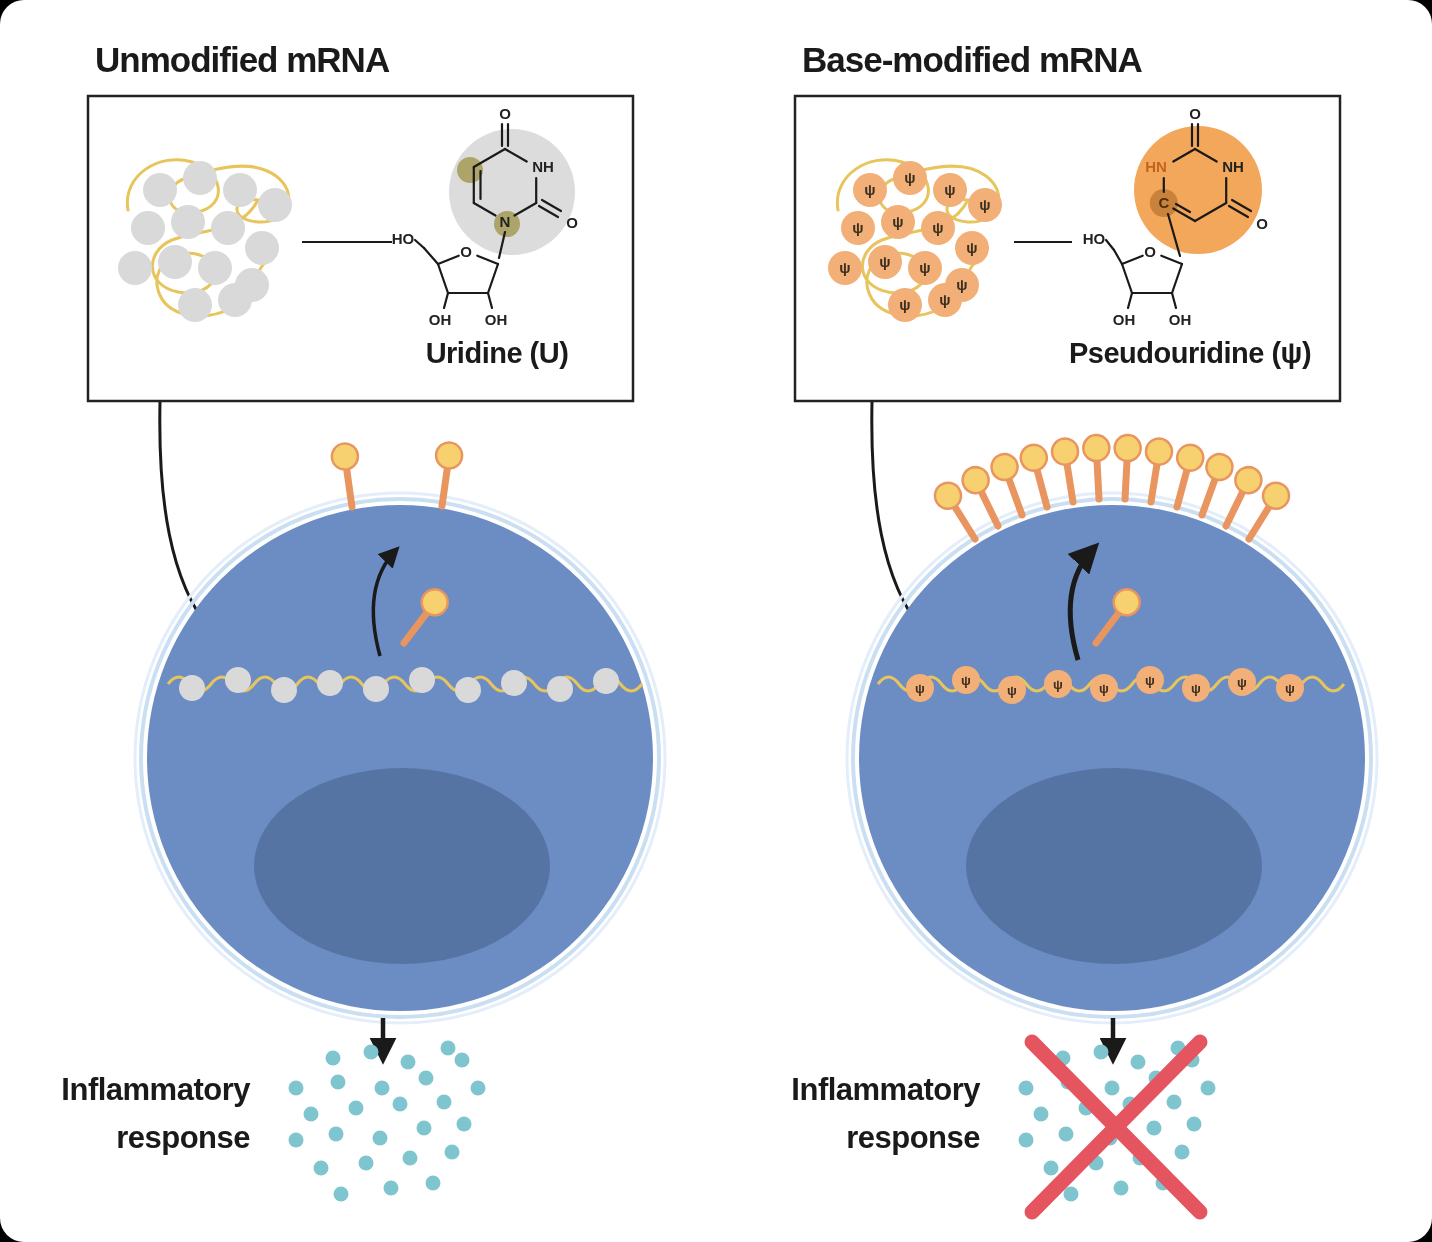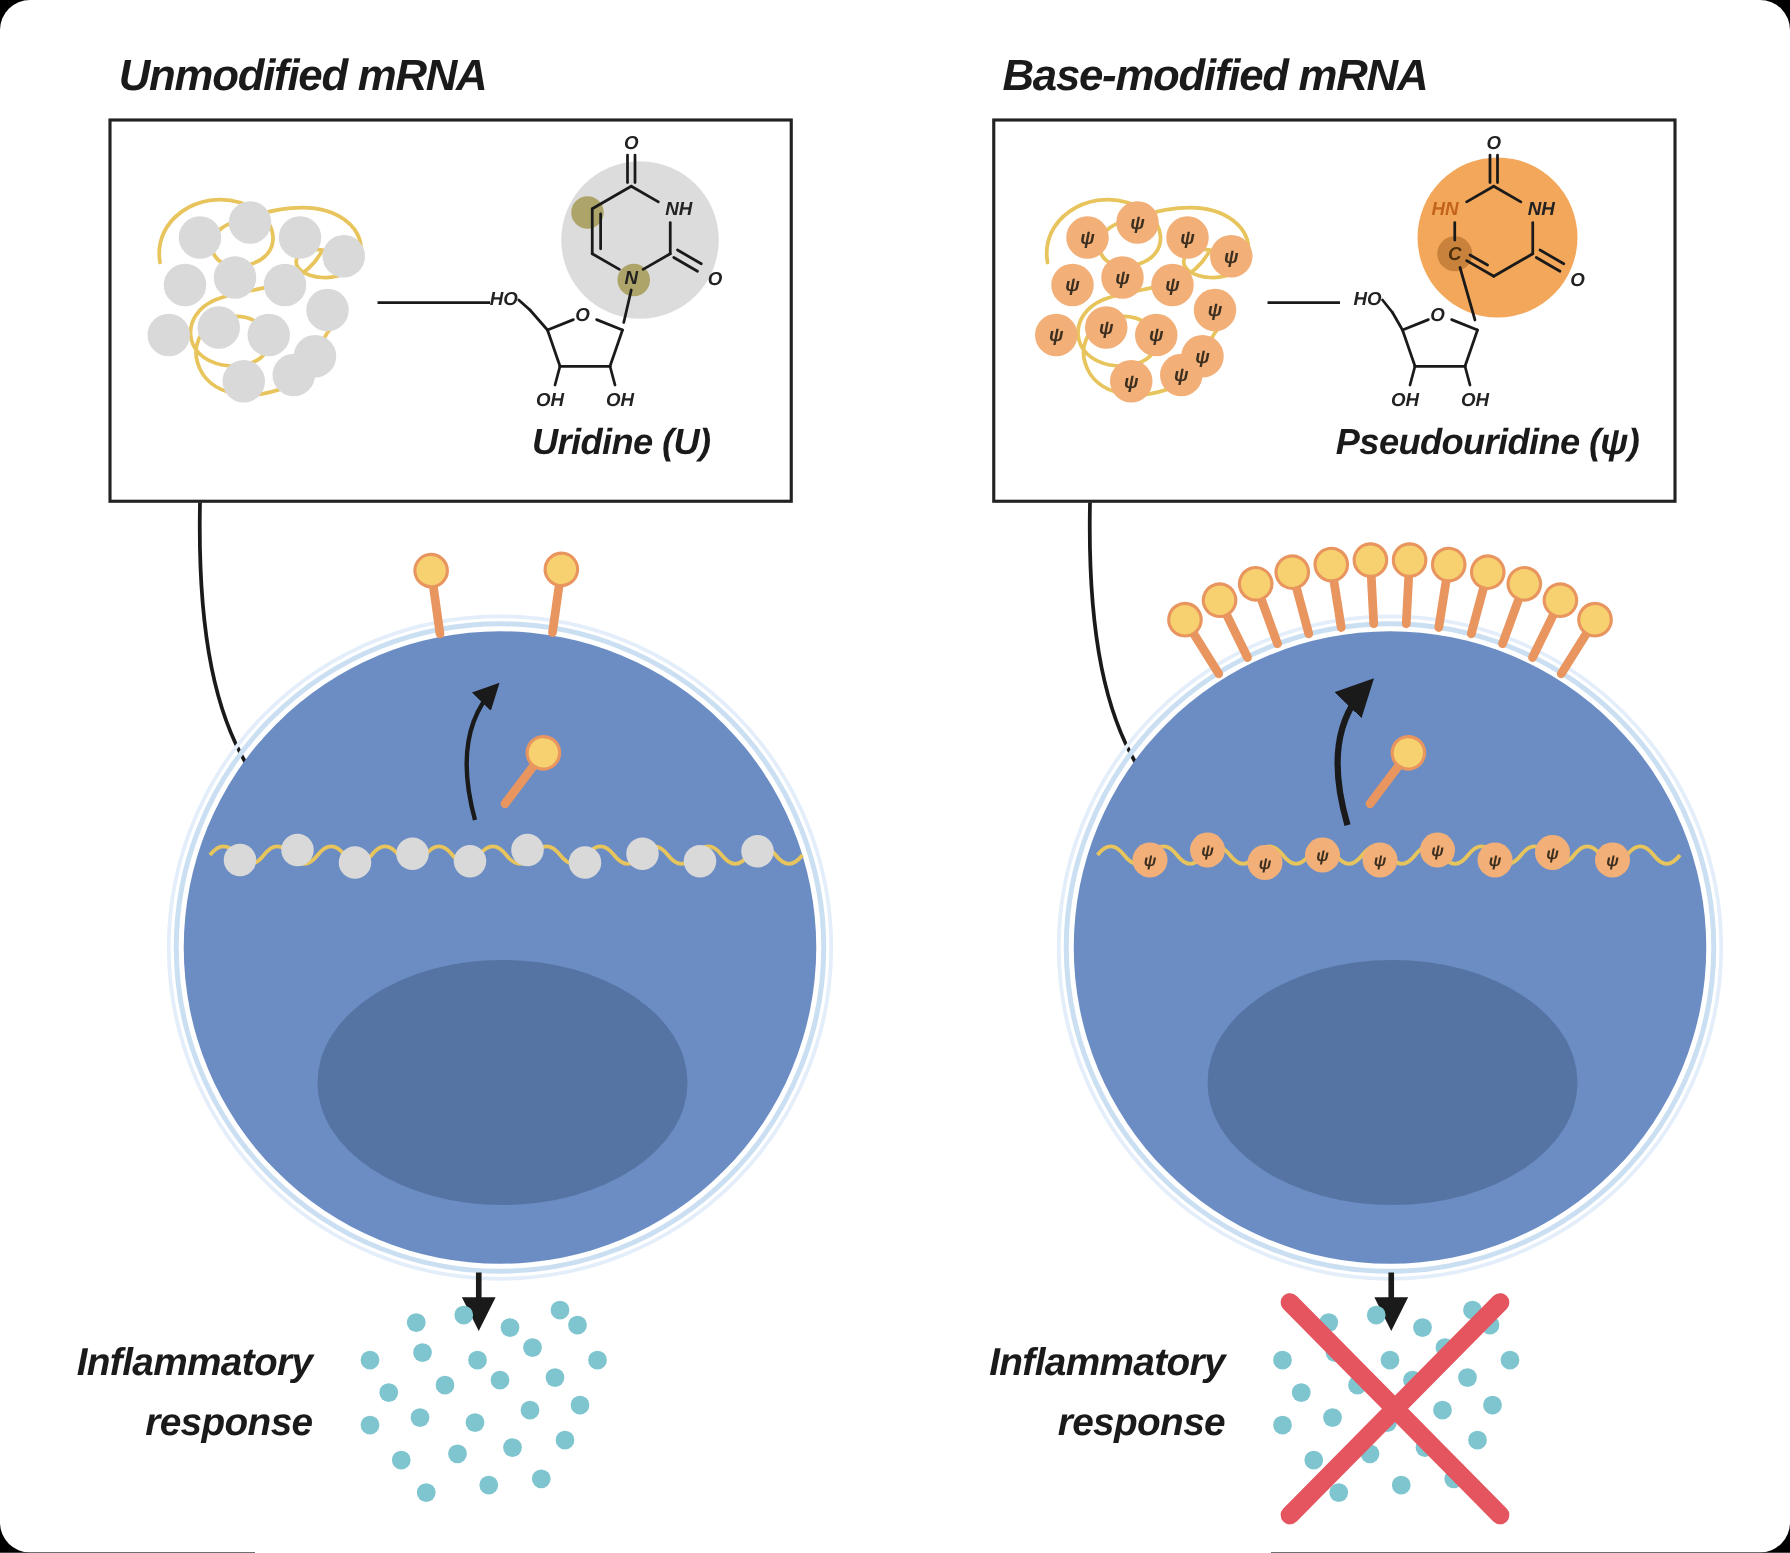--- a/index.html
+++ b/index.html
@@ -1,16 +1,16 @@
 <!DOCTYPE html>
 <html><head>
 <meta charset="utf-8">
 <style>
   html,body{margin:0;padding:0;background:#000;}
-  #stage{position:relative;width:1432px;height:1242px;background:#fff;border-radius:24px;overflow:hidden;font-style:italic;}
+  #stage{position:relative;width:1432px;height:1242px;background:#fff;border-radius:24px;overflow:hidden;}
   svg{display:block;}
   text{font-family:"Liberation Sans",sans-serif;}
   .panel-title{font-size:35px;font-weight:bold;letter-spacing:-1px;fill:#1a1a1a;}
   .mol-label{font-size:29px;font-weight:bold;letter-spacing:-0.5px;fill:#1a1a1a;text-anchor:middle;}
   .resp-label{font-size:31px;font-weight:bold;letter-spacing:-0.5px;fill:#1a1a1a;text-anchor:end;}
   .atom{font-size:15px;font-weight:600;fill:#222;text-anchor:middle;}
   .atom-orange{fill:#c2641c;}
   .atom-dark{fill:#4d2f0b;}
   .psi-bead{font-size:15px;font-weight:600;fill:#3c2f20;text-anchor:middle;}
   .psi-strand{font-size:13px;font-weight:600;fill:#3c2f20;text-anchor:middle;}

